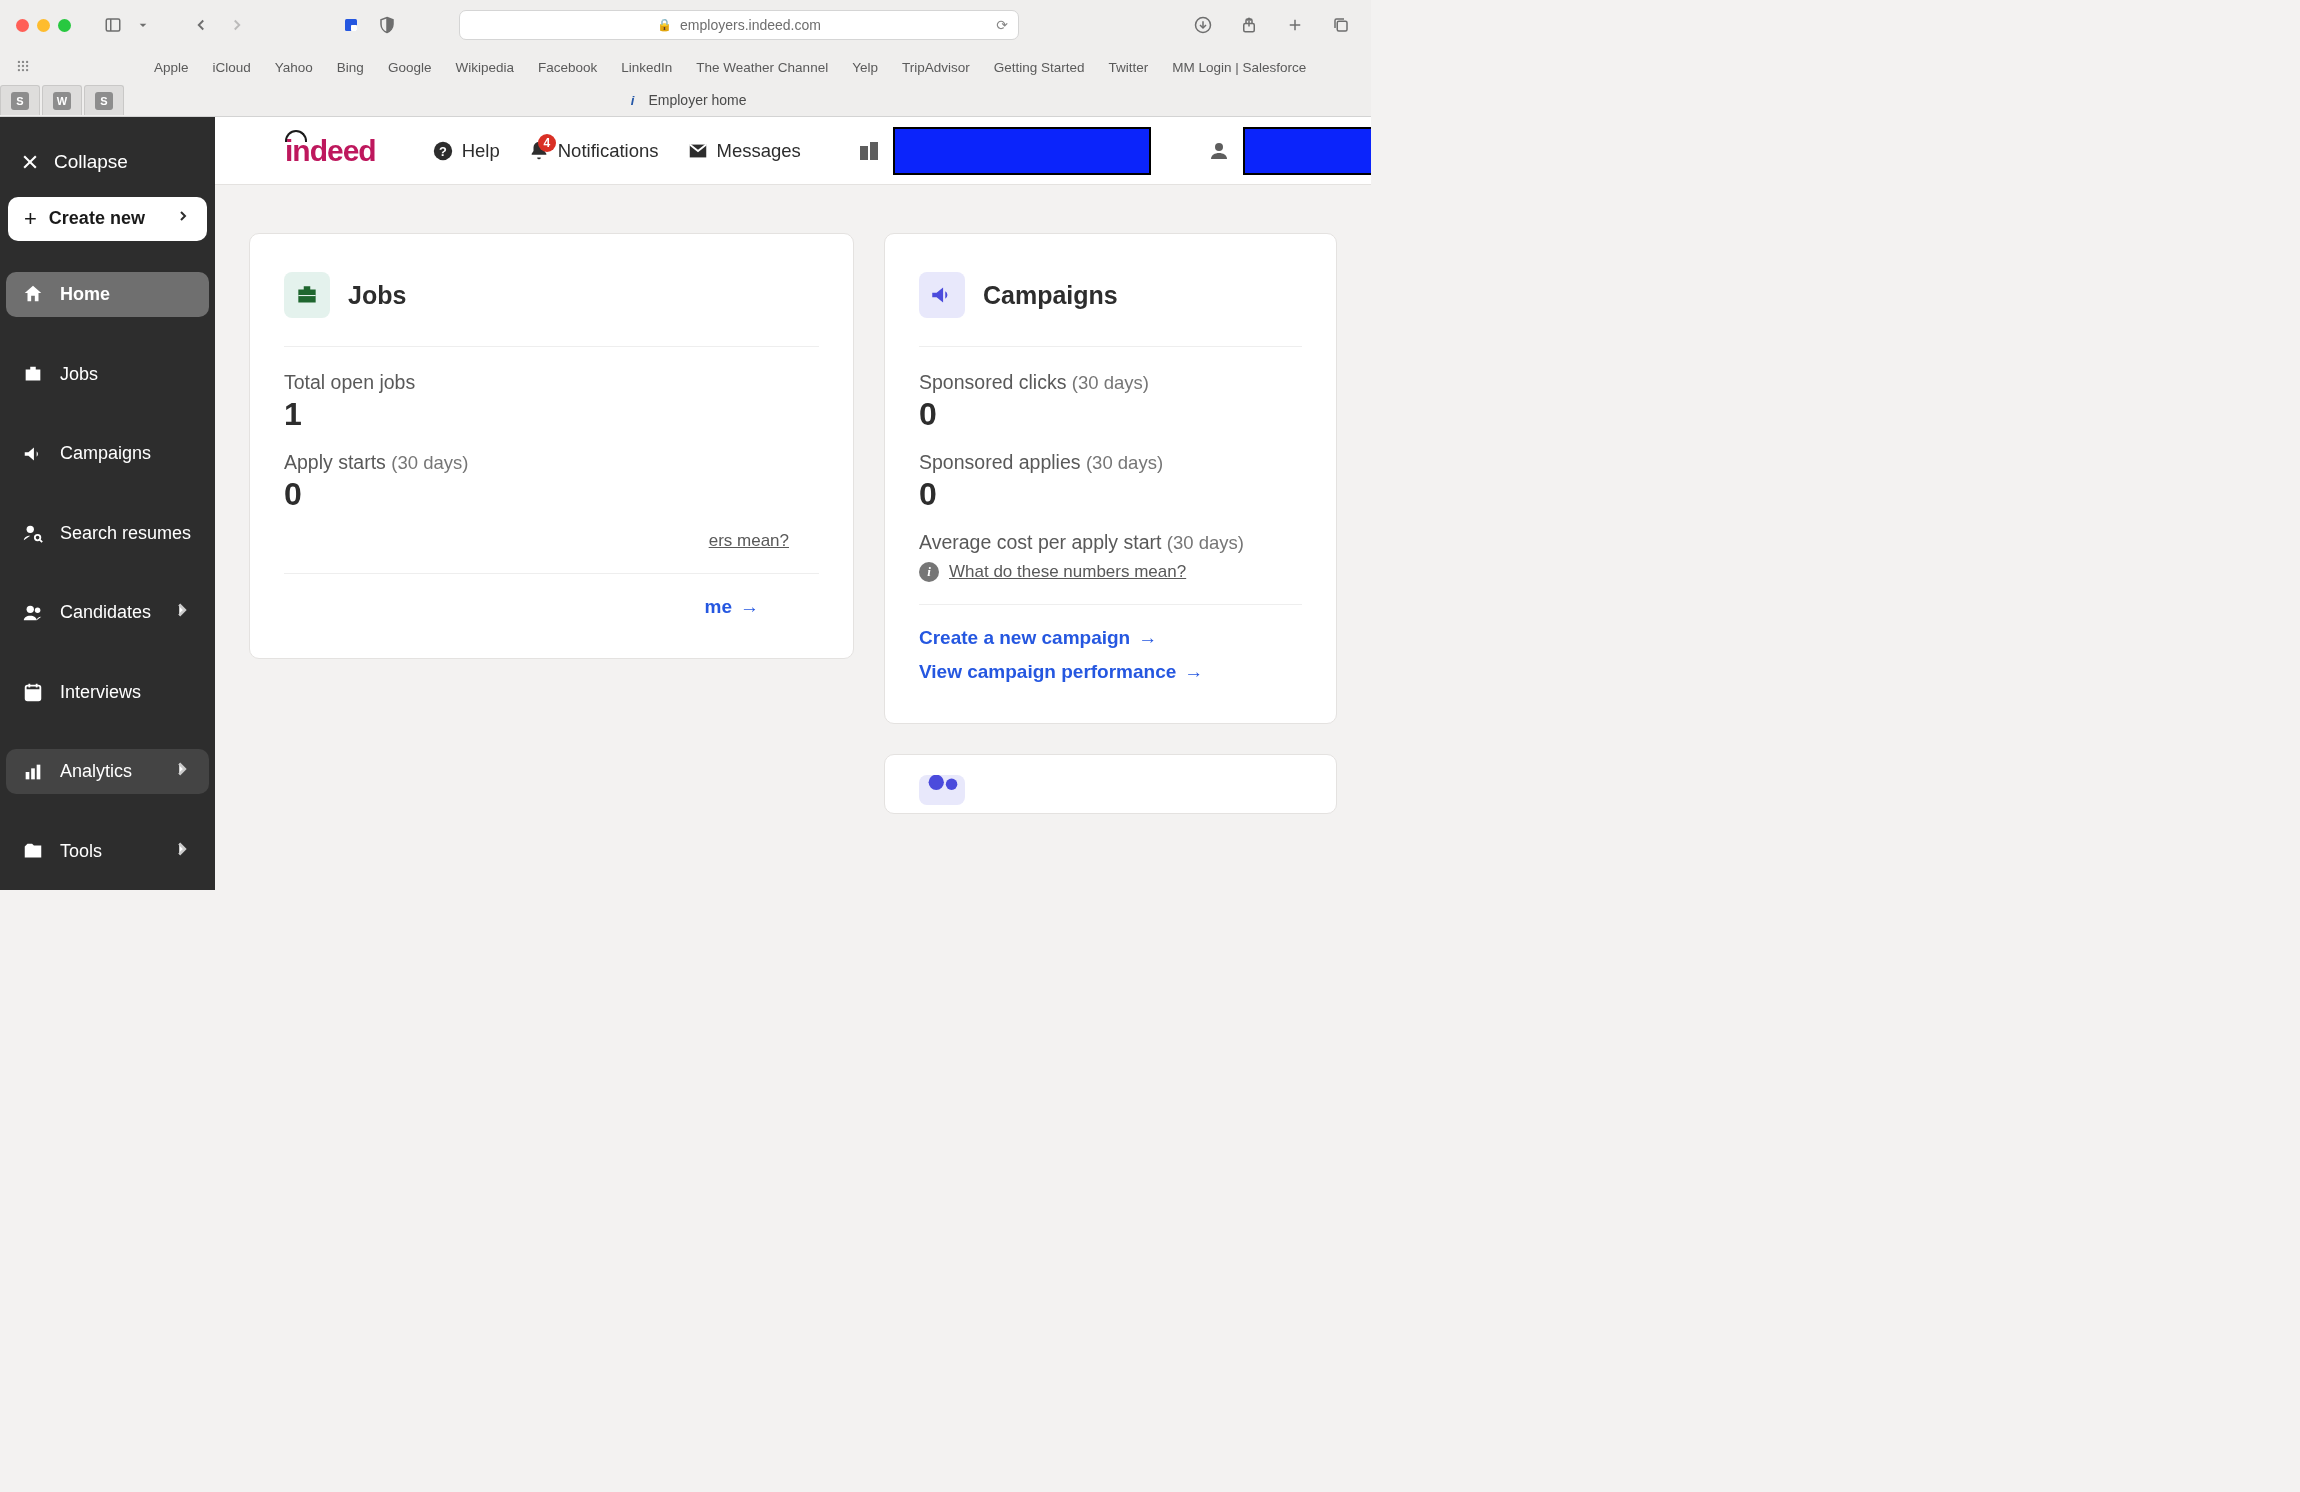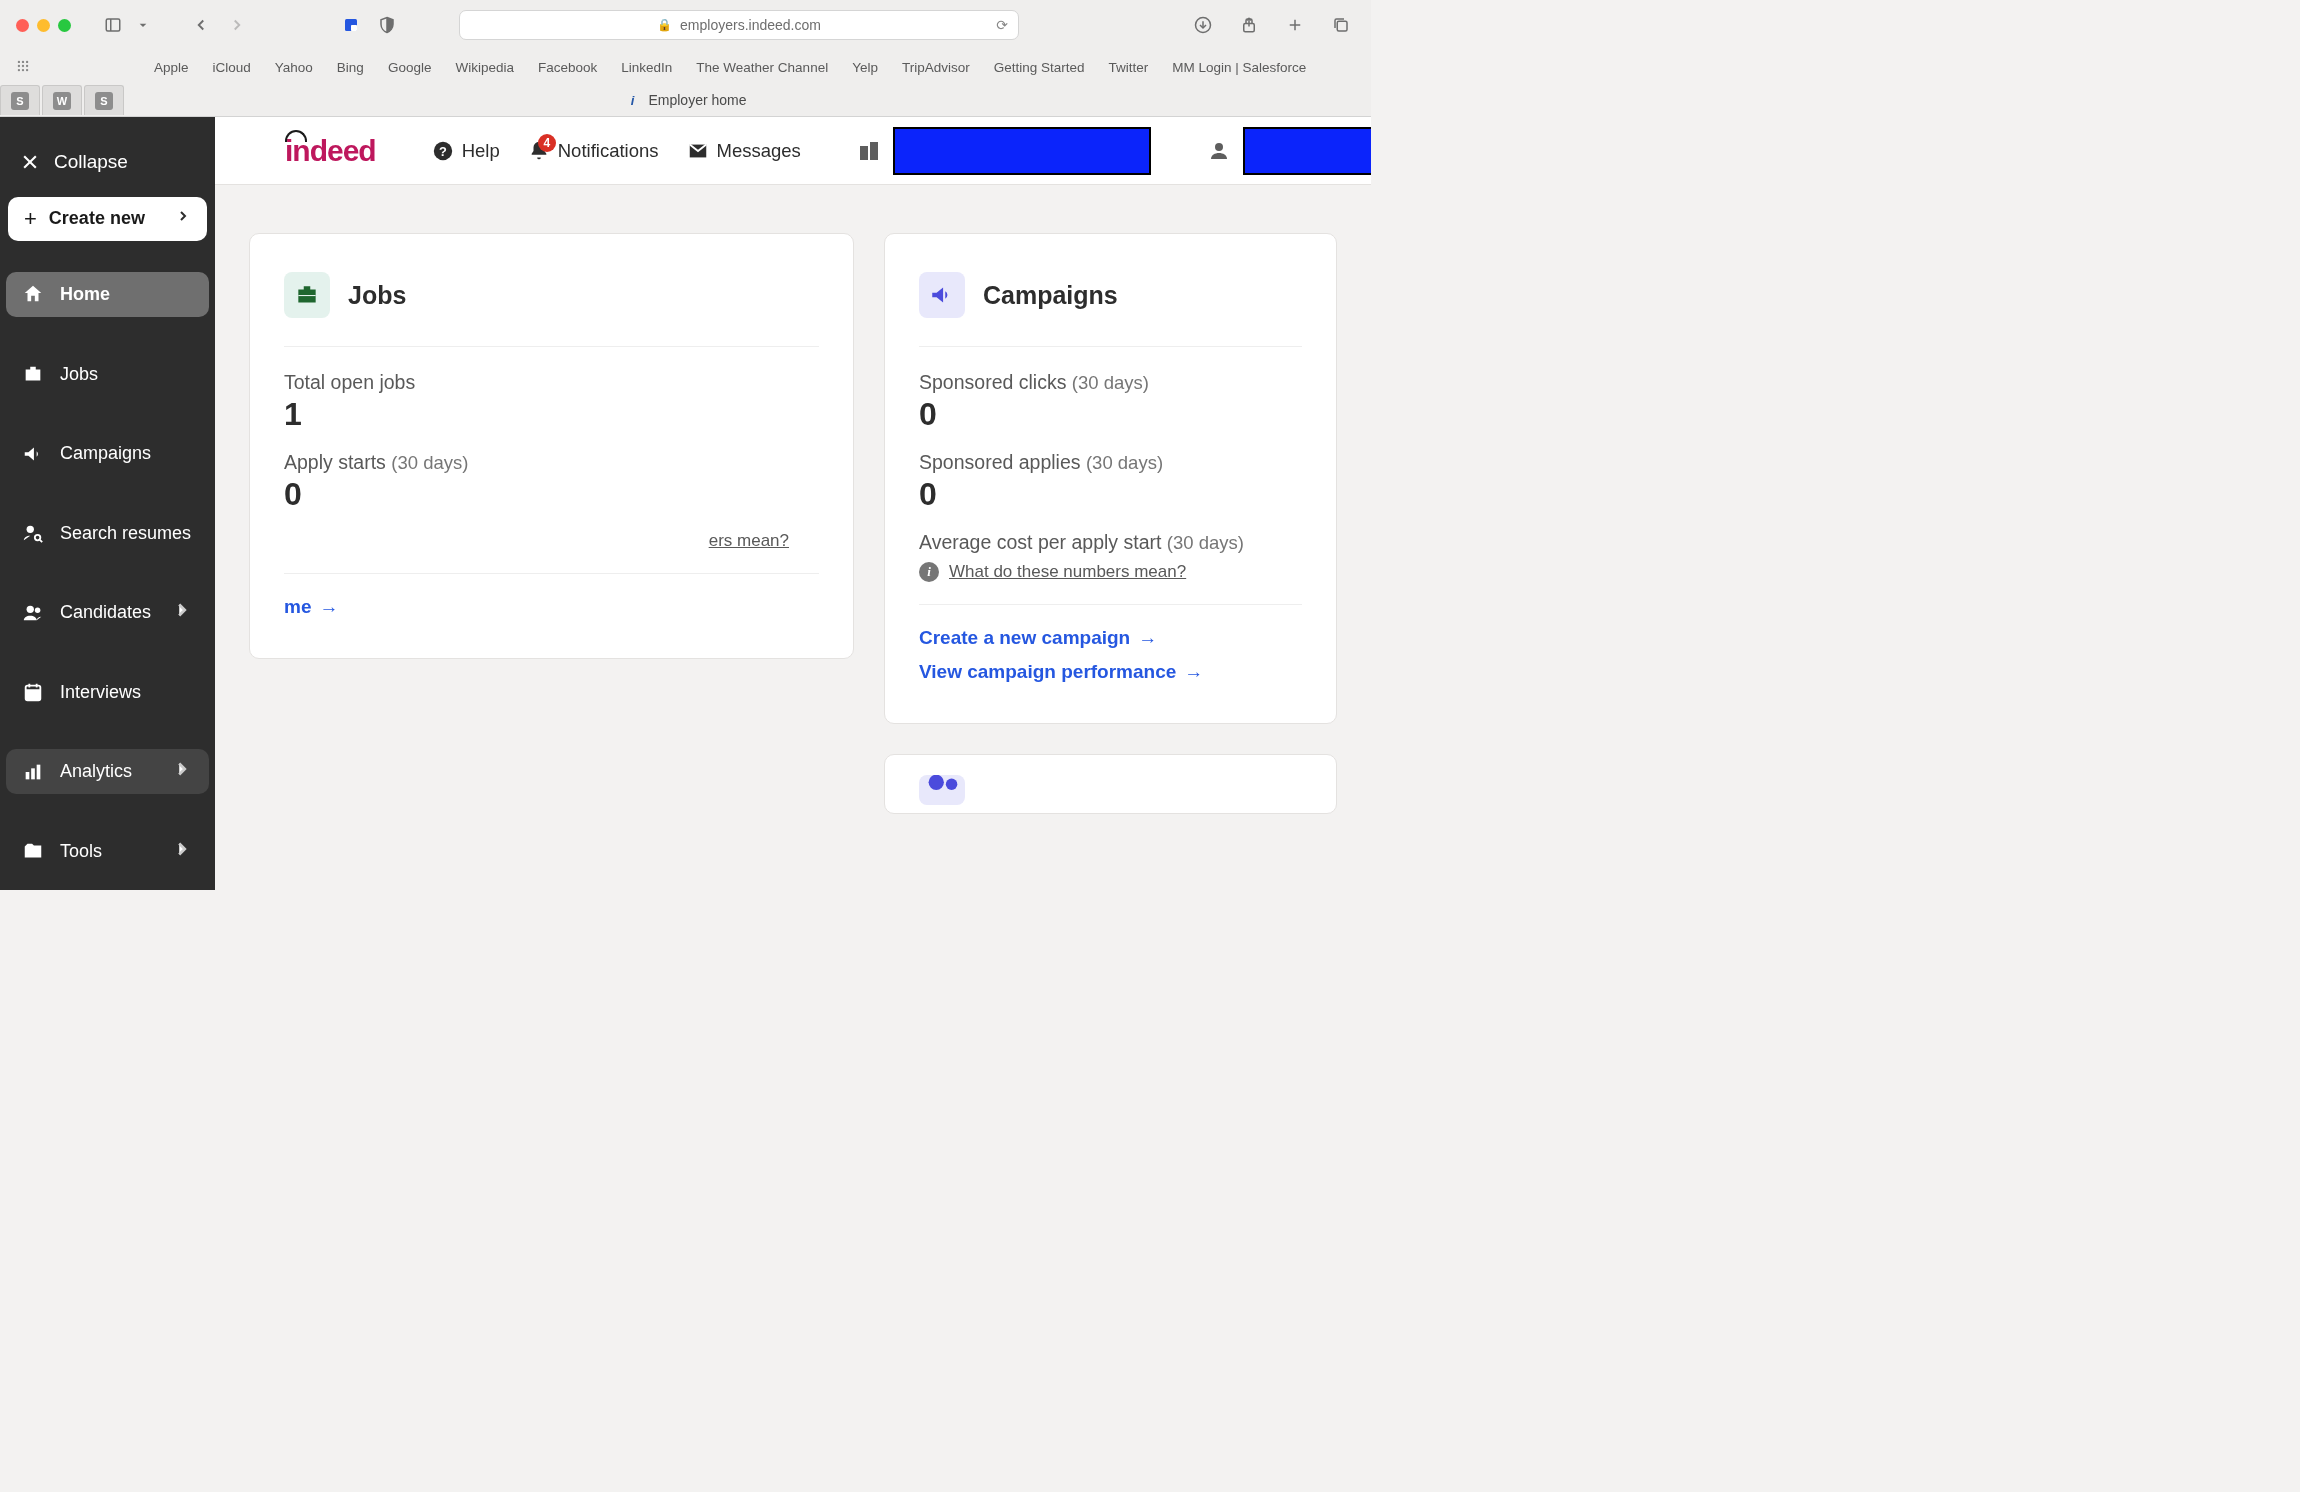--- a/index.html
+++ b/index.html
@@ -620,21 +620,21 @@
           <div class="stat-label">Total open jobs</div>
           <div class="stat-value">1</div>
           <div class="stat-label">
             <span>Apply starts </span><span class="light">(30 days)</span>
           </div>
           <div class="stat-value">0</div>
           <div class="info-row" style="justify-content:flex-end; padding-right:30px;">
             <a>ers mean?</a>
           </div>
           <div class="card-divider"></div>
-          <div class="action-link" style="padding-right:60px;">
+          <div class="action-link" style="justify-content:flex-end; padding-right:60px;">
             <span>me</span>
               <span class="arrow">→</span>
           </div>
         </div>
 
       </div>
 
       <div class="col col-right">
 
         <div class="card">

